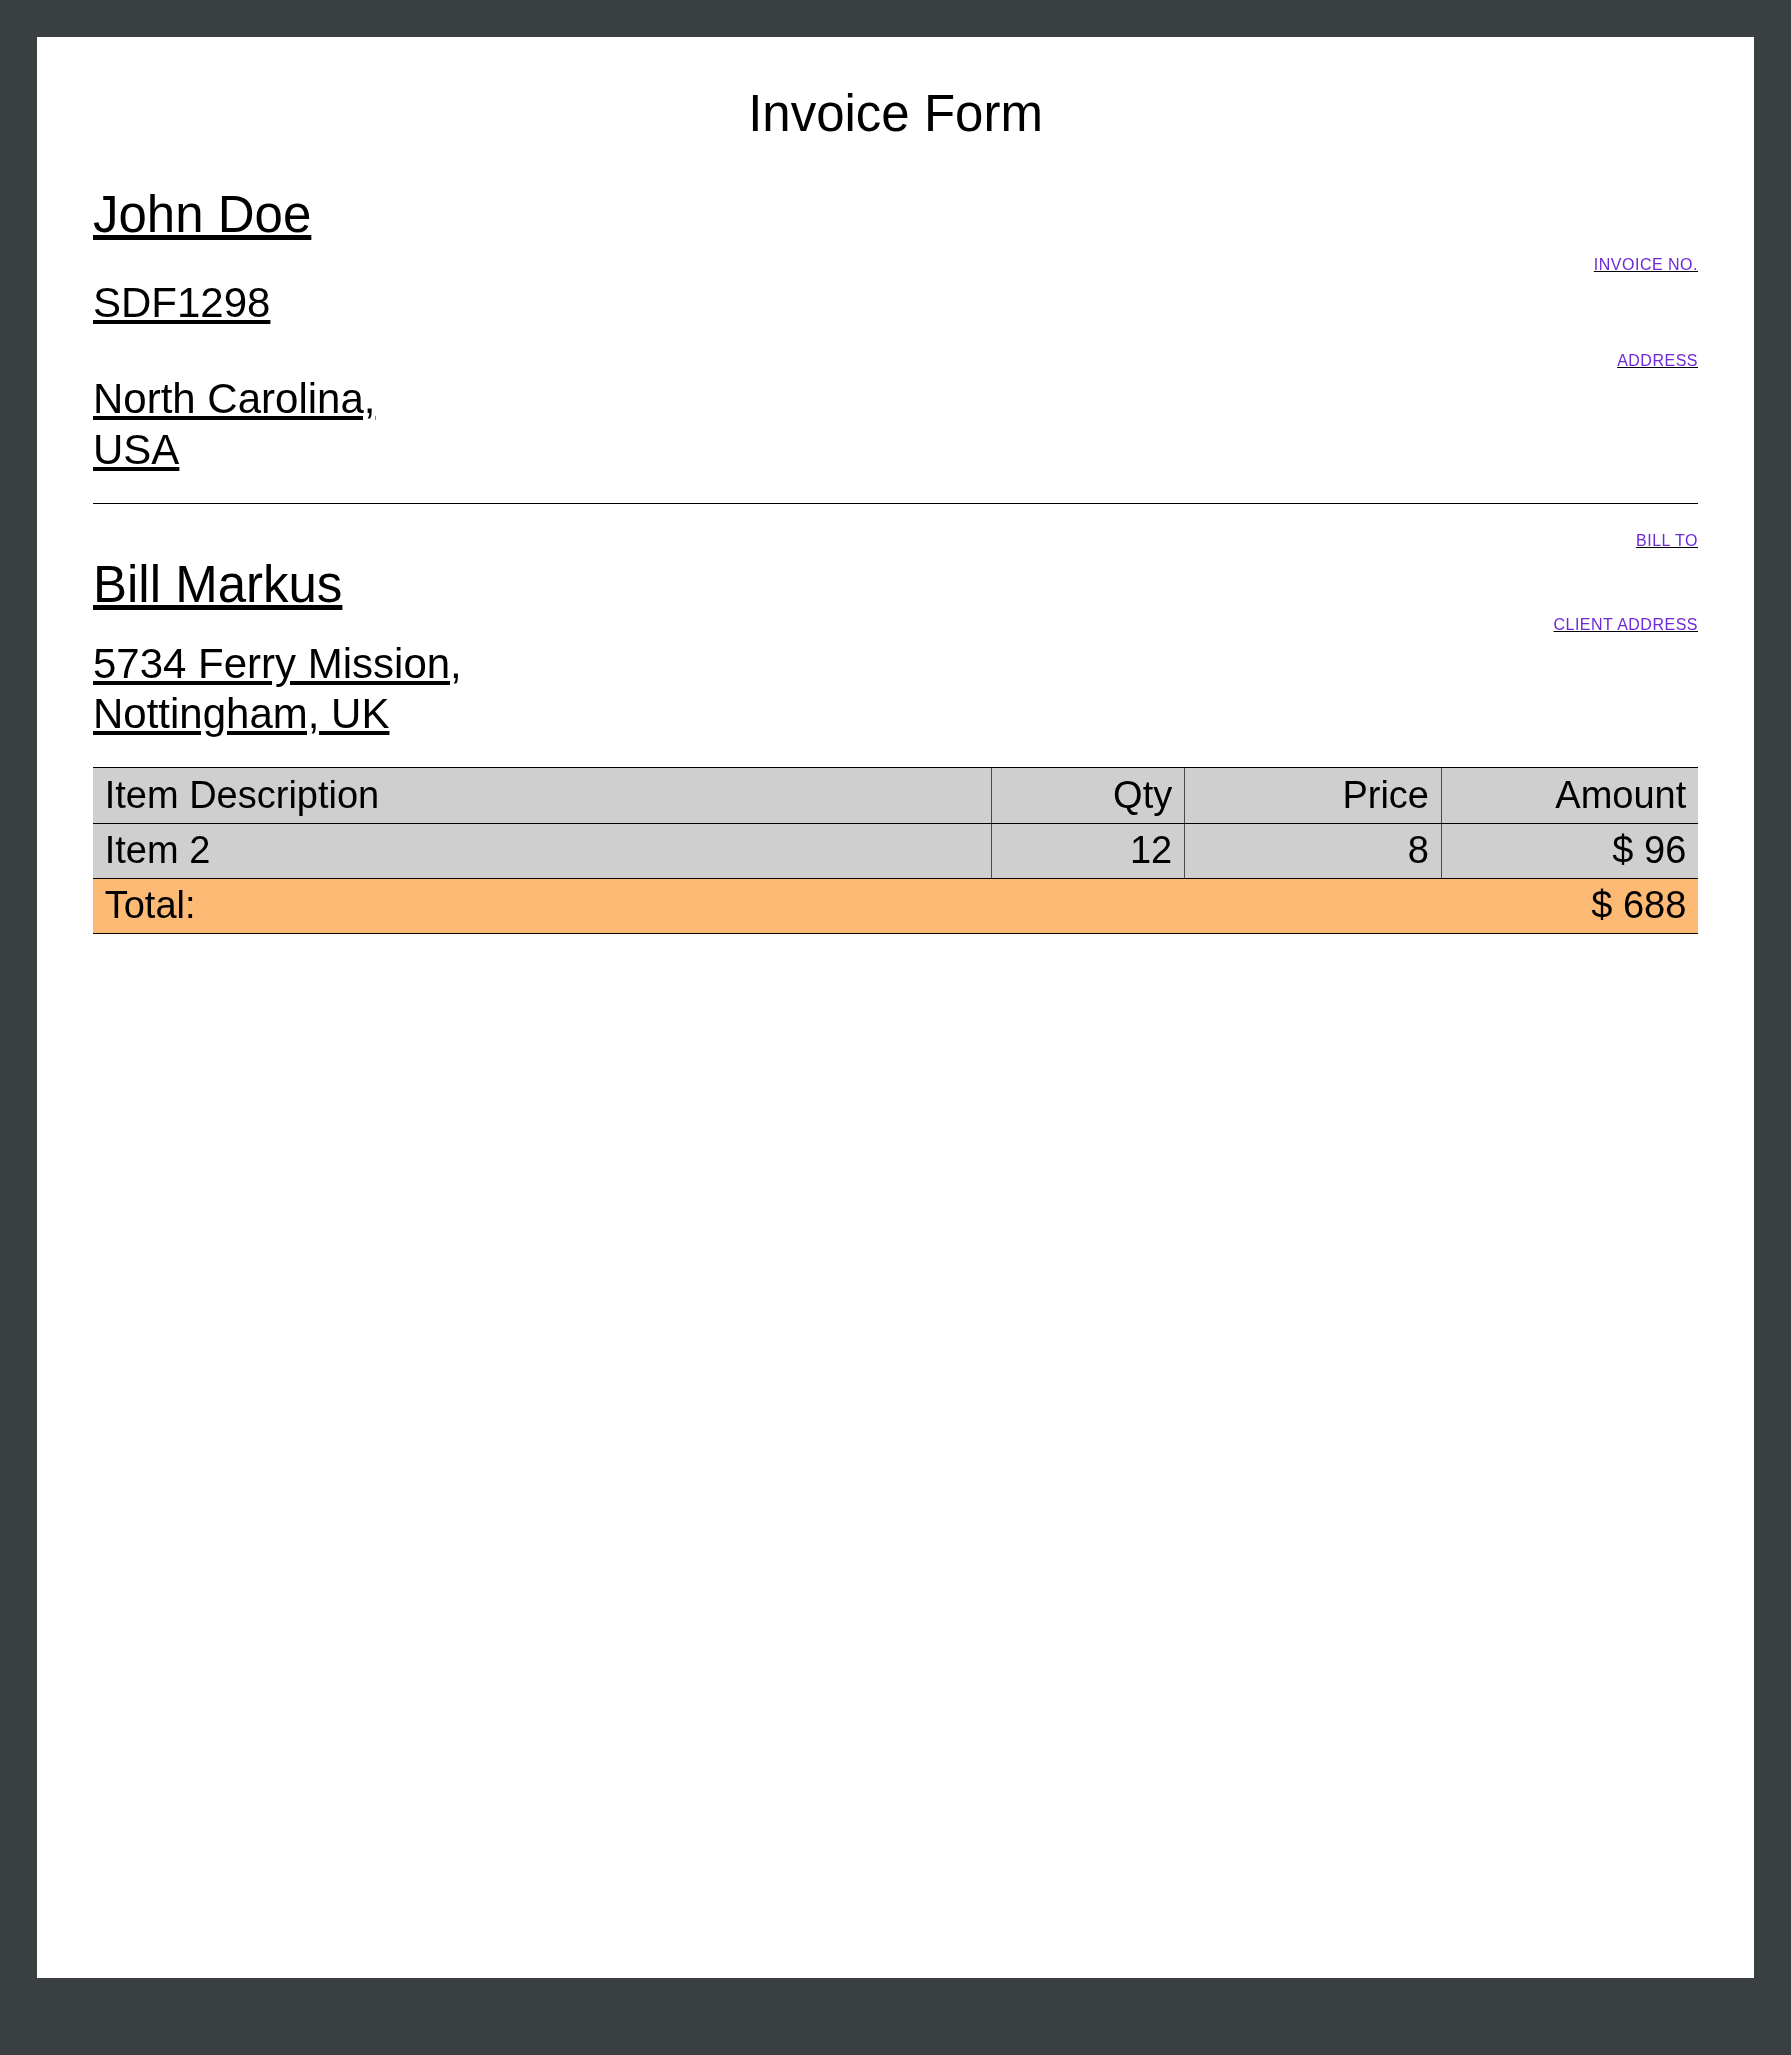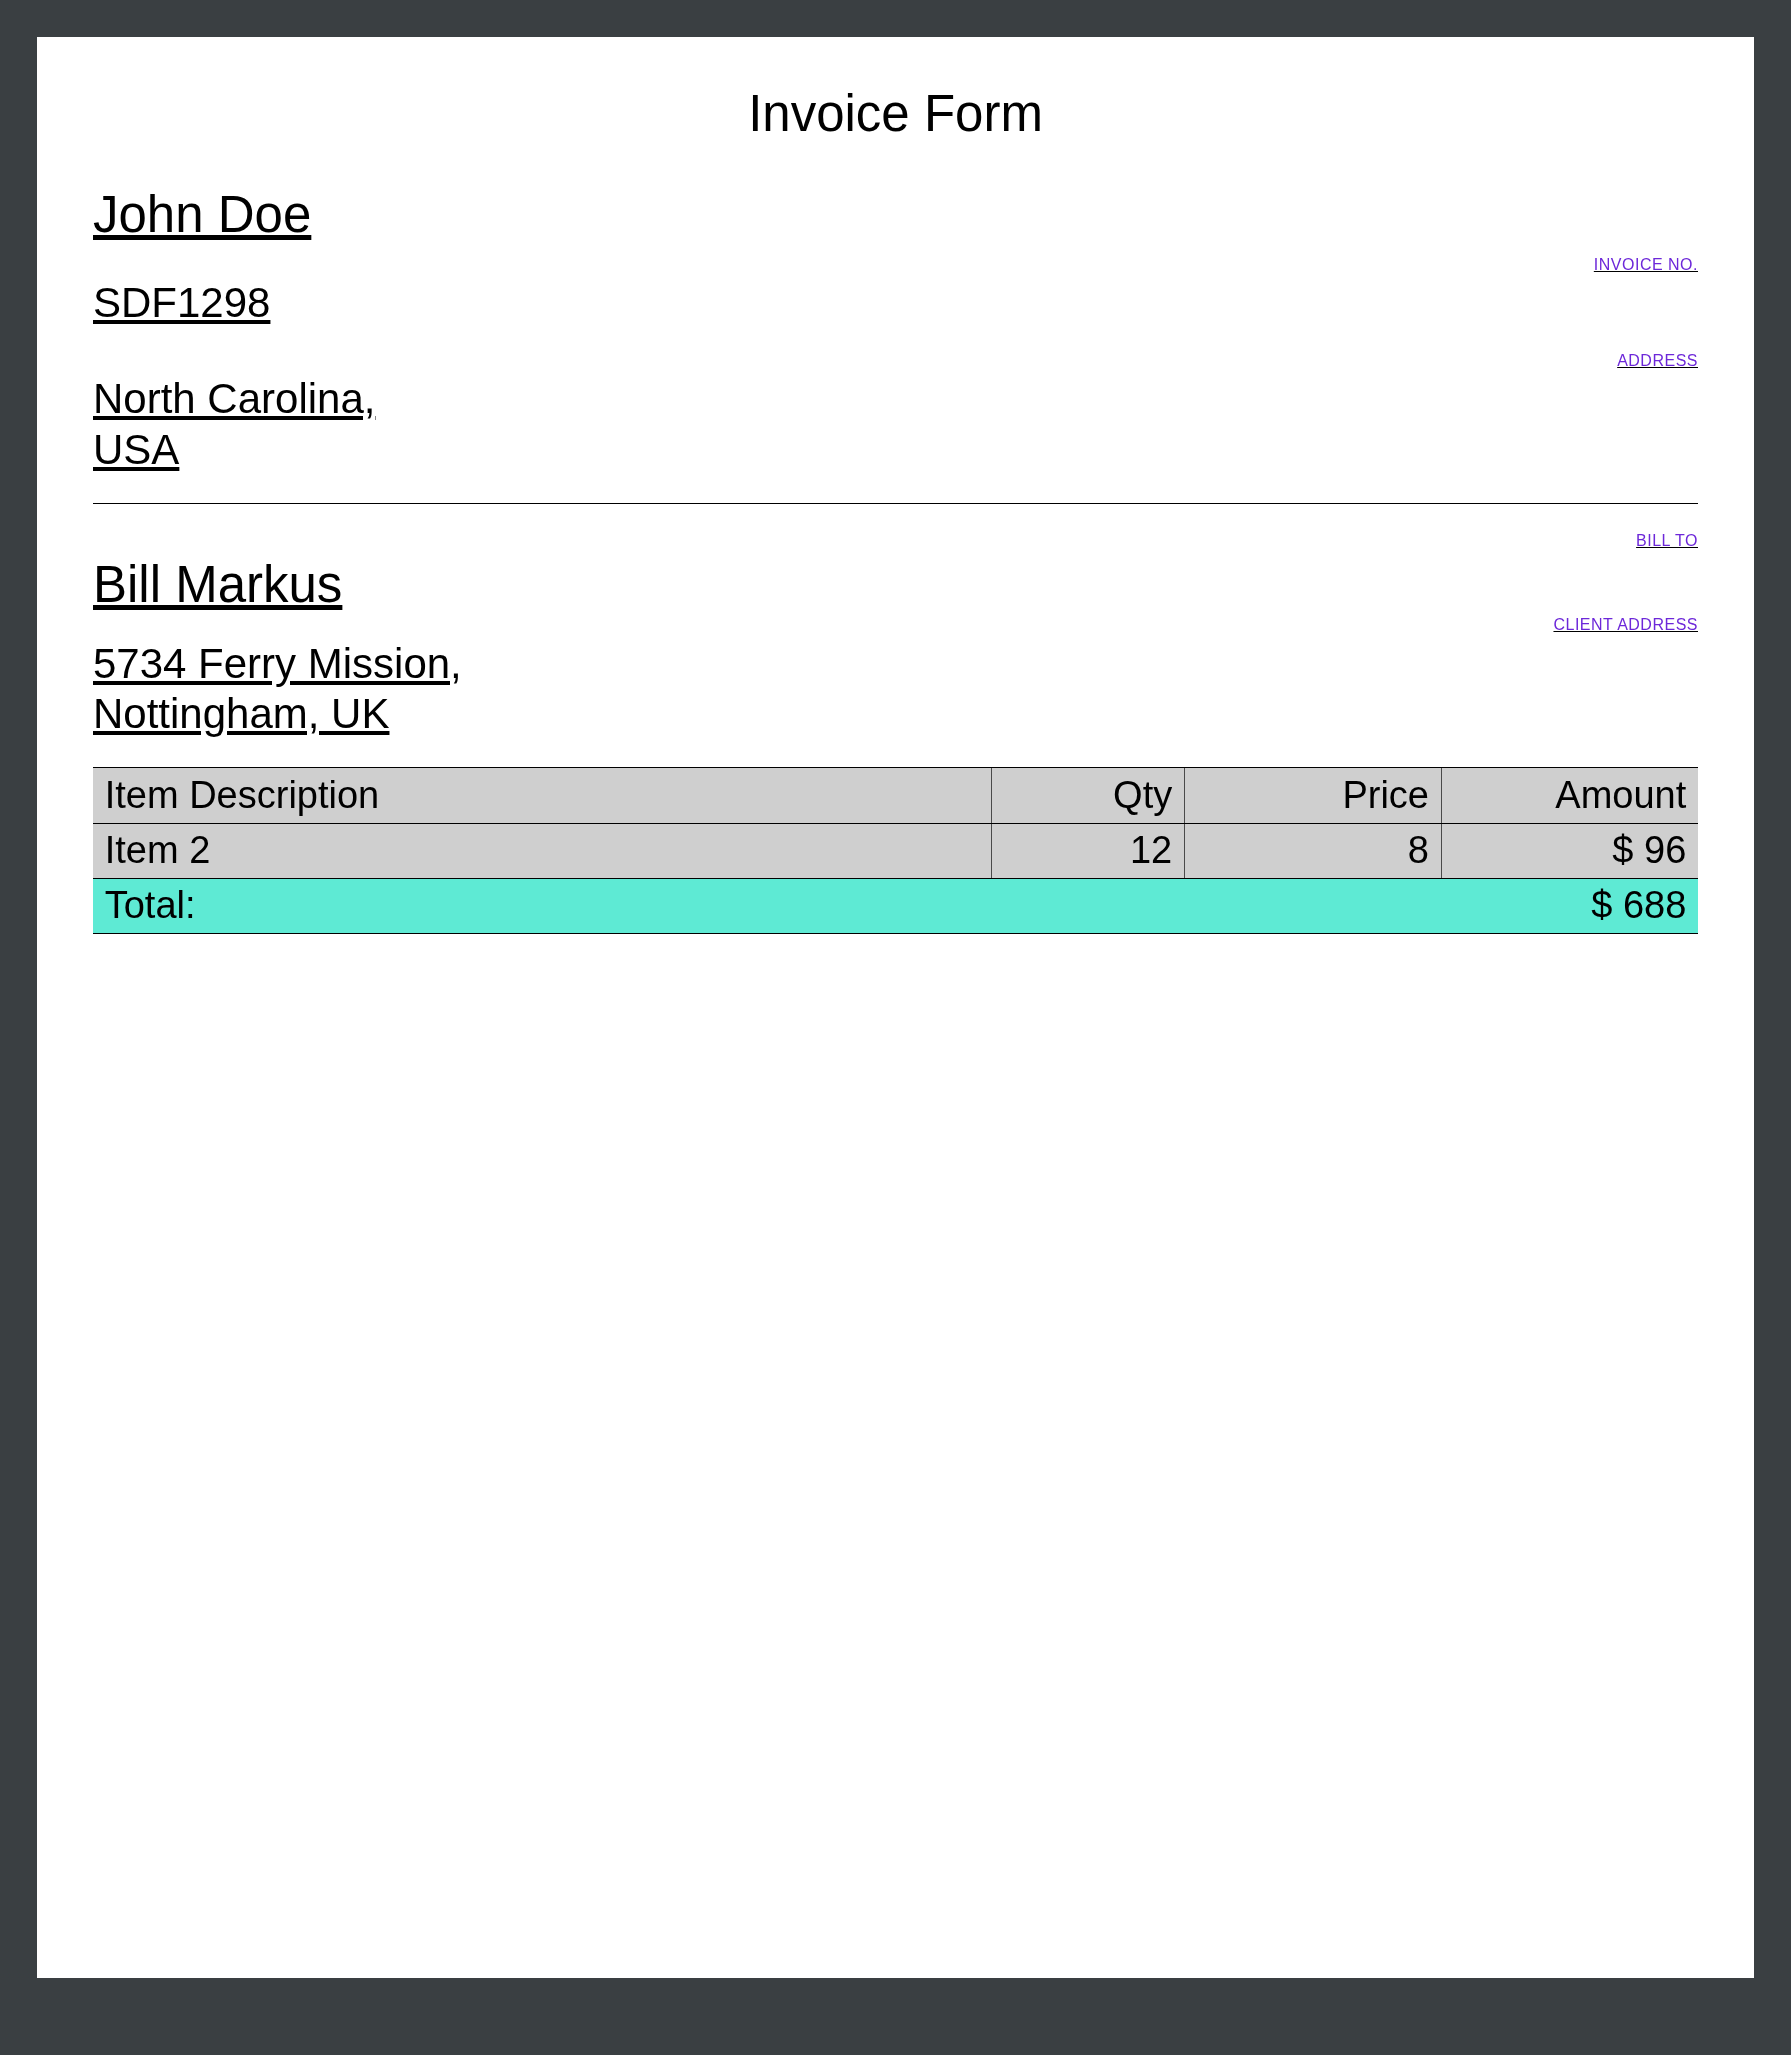--- a/index.html
+++ b/index.html
@@ -95,21 +95,21 @@
       border-bottom: 1.9px solid #000;
       text-align: right;
     }
     table.items tbody td:first-child {
       text-align: left;
     }
     table.items tbody td + td {
       border-left: 1.9px solid #4a4a4a;
     }
     table.items tfoot td {
-      background: #5eead4;
+      background: #fdba74;
       padding: 5.6px 11.7px;
       border-bottom: 1.9px solid #000;
       text-align: right;
       font-weight: 400;
     }
     table.items tfoot td:first-child {
       text-align: left;
     }
     .col-desc { width: 56%; }
     .col-qty  { width: 12%; }

